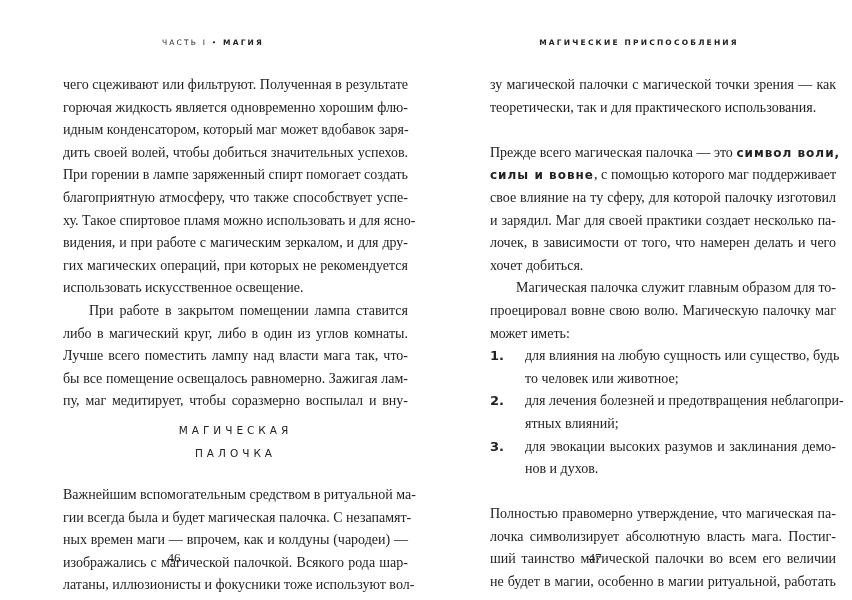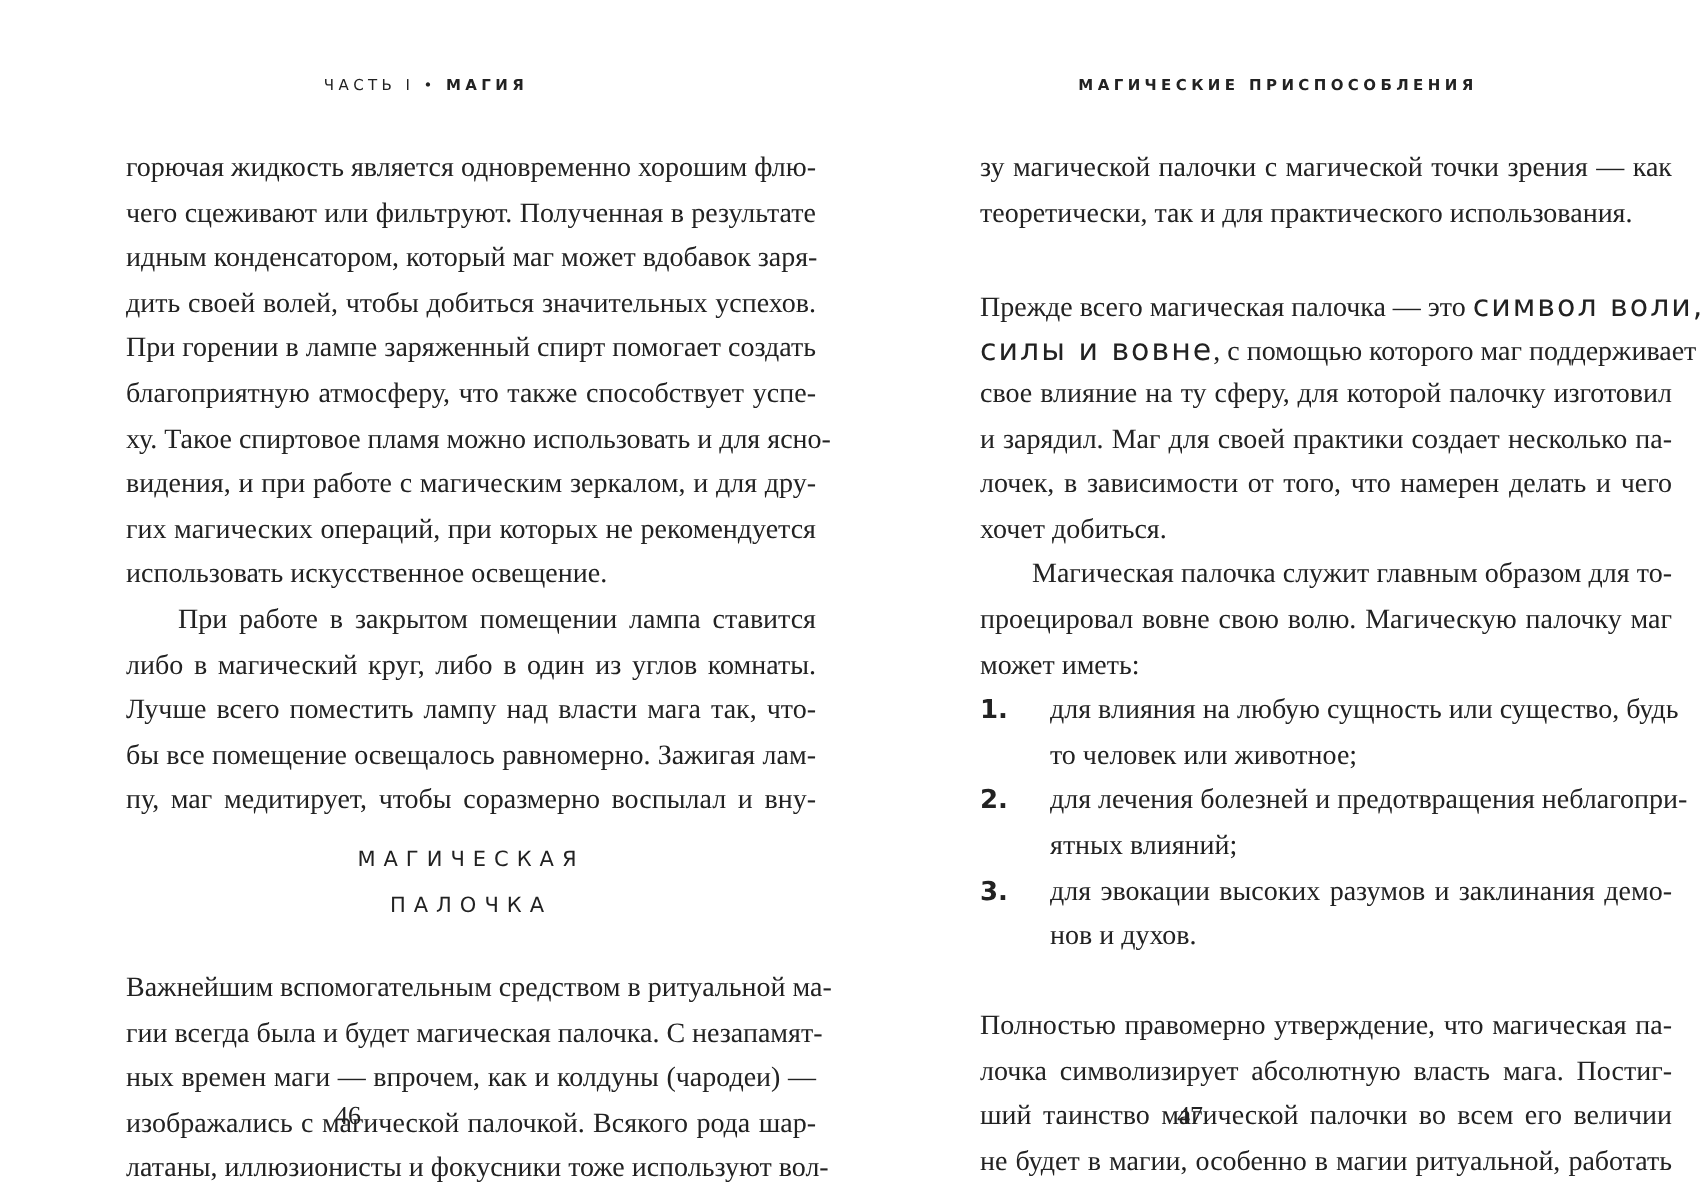--- a/index.html
+++ b/index.html
@@ -29,22 +29,22 @@
   .line.indent { padding-left:26px;font-family:Liberation Serif, serif; }
   .gap { display:block; height:22.6px; }
   .heading {
     display:block; text-align-last:center;
     font-family:"DejaVu Sans","Liberation Sans", sans-serif; font-size:10.5px;
     letter-spacing:4px; height:22.6px; line-height:22.6px; color:#222;
   }
   .heading.first { margin-top:6px; }
   .heading.second { margin-bottom:20px; }
   .bold-sans {
-    font-family:"DejaVu Sans","Liberation Sans", sans-serif; font-weight:normal;
-    font-size:15px; letter-spacing:1px;
+    font-family:"DejaVu Sans","Liberation Sans", sans-serif; font-weight:bold;
+    font-size:12px; letter-spacing:1px;
   }
   .list-item { display:block; position:relative; padding-left:35px; }
   .list-num {
     position:absolute; left:0; top:0; font-family:"DejaVu Sans","Liberation Sans", sans-serif;
     font-weight:bold; font-size:13px; line-height:22.6px;
   }
   .page-number {
     position:absolute; top:550px; left:0; width:426px; text-align:center;
     font-family:"Liberation Serif","DejaVu Serif", serif; font-size:13px; color:#222;
   }
@@ -55,22 +55,22 @@
 <body>
 
 <div class="page left">
   <div class="running-head">
     <span>ЧАСТЬ I</span>
     <span>•</span>
     <span class="strong">МАГИЯ</span>
   </div>
   <div class="text">
     <div id="left-pre">
+        <span class="line">чего сцеживают или фильтруют. Полученная в результате</span>
         <span class="line">горючая жидкость является одновременно хорошим флю-</span>
-        <span class="line">чего сцеживают или фильтруют. Полученная в результате</span>
         <span class="line">идным конденсатором, который маг может вдобавок заря-</span>
         <span class="line">дить своей волей, чтобы добиться значительных успехов.</span>
         <span class="line">При горении в лампе заряженный спирт помогает создать</span>
         <span class="line">благоприятную атмосферу, что также способствует успе-</span>
         <span class="line">ху. Такое спиртовое пламя можно использовать и для ясно-</span>
         <span class="line">видения, и при работе с магическим зеркалом, и для дру-</span>
         <span class="line">гих магических операций, при которых не рекомендуется</span>
         <span class="line last">использовать искусственное освещение.</span>
         <span class="line indent">При работе в закрытом помещении лампа ставится</span>
         <span class="line">либо в магический круг, либо в один из углов комнаты.</span>

